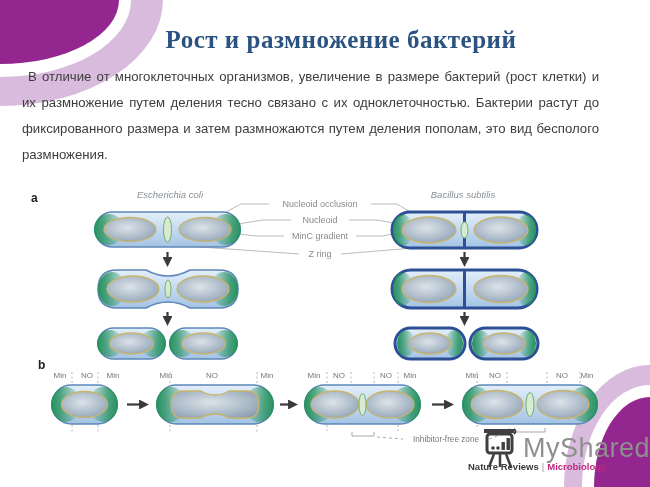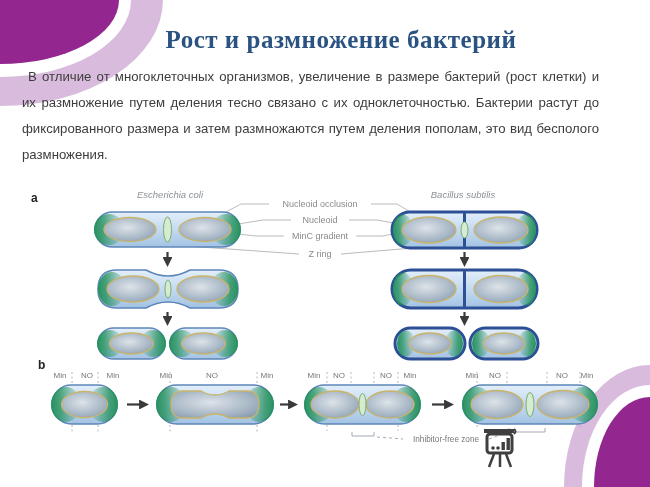--- a/index.html
+++ b/index.html
@@ -268,16 +268,20 @@
       <path d="M30 2 q3 2 0 5" fill="none" stroke="#3f3f3f" stroke-width="2"></path>
       <rect x="3" y="7" width="25" height="19" rx="3" fill="none" stroke="#3f3f3f" stroke-width="3"></rect>
       <circle cx="9" cy="21" r="1.8" fill="#3f3f3f"></circle>
       <circle cx="14" cy="21" r="1.8" fill="#3f3f3f"></circle>
       <rect x="17.5" y="15" width="3.4" height="8" fill="#3f3f3f"></rect>
       <rect x="22.5" y="11" width="3.4" height="12" fill="#3f3f3f"></rect>
       <line x1="10" y1="27" x2="5" y2="40" stroke="#3f3f3f" stroke-width="2.5"></line>
       <line x1="22" y1="27" x2="27" y2="40" stroke="#3f3f3f" stroke-width="2.5"></line>
       <line x1="16" y1="27" x2="16" y2="40" stroke="#3f3f3f" stroke-width="2.5"></line>
     </svg>
+    <span class="wm-text">MyShared</span>
   </div>
 
+  <div class="credit">
+    <span>Nature Reviews</span><span class="sep">|</span><span class="journal">Microbiology</span>
+  </div>
 
 </div>
 
 </body></html>

